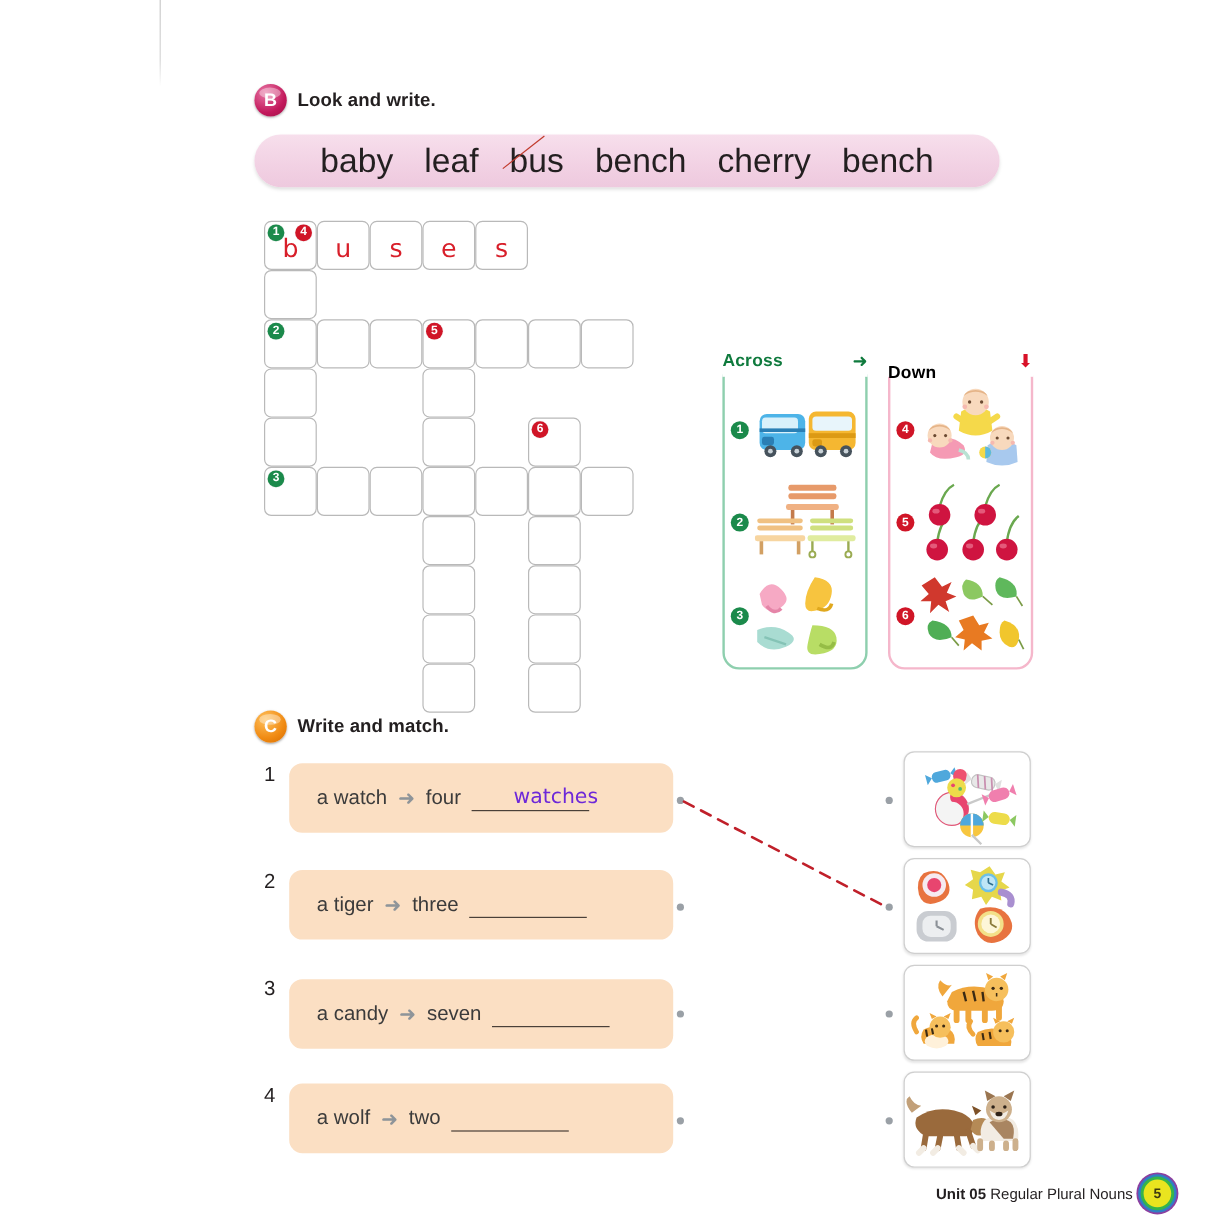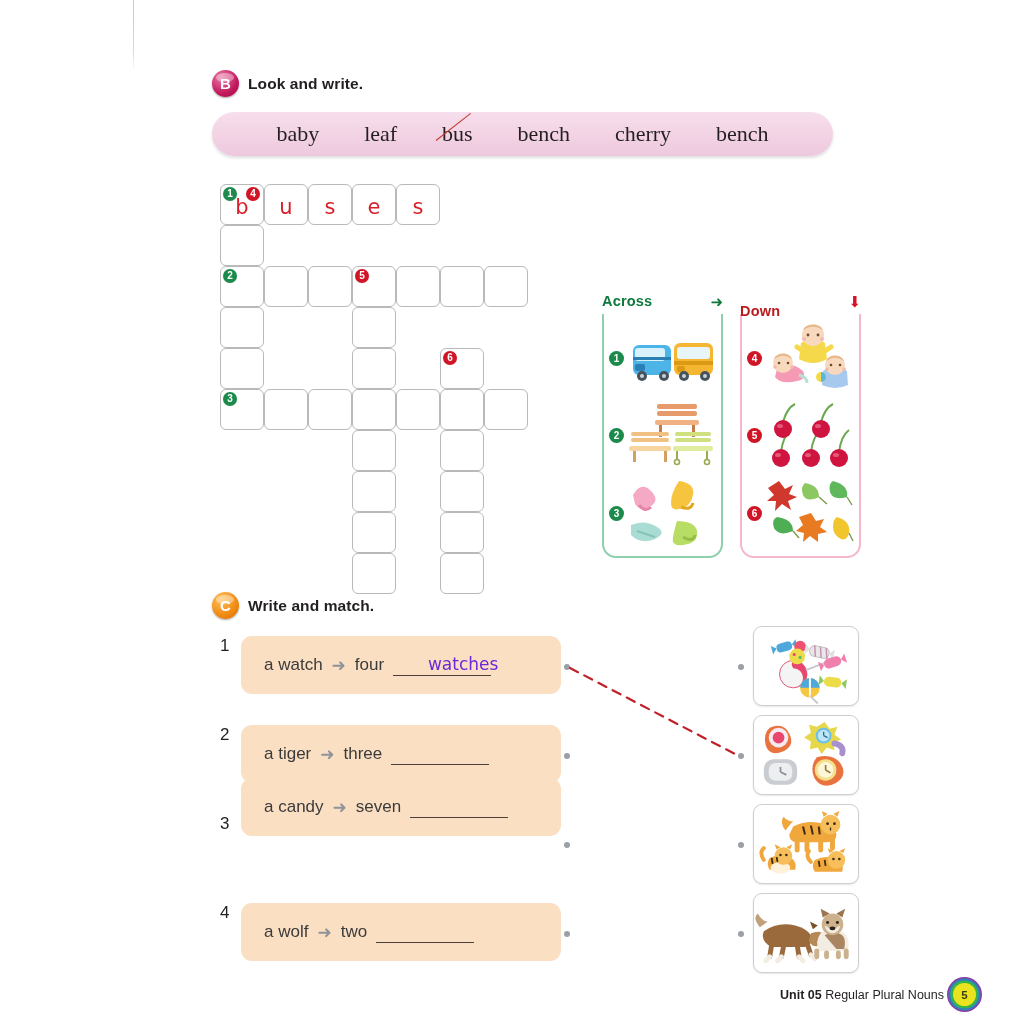--- a/index.html
+++ b/index.html
@@ -38,22 +38,22 @@
   
   .wordbank{
     position:absolute; left:212px; top:112px; width:621px; height:44px;
     background:linear-gradient(to bottom,#f7dfec 0%,#f2d2e4 55%,#eec9de 100%);
     border-radius:22px;
     box-shadow:0 2px 3px rgba(0,0,0,.13);
     display:flex; align-items:center; justify-content:space-around;
     padding:0 42px;
   }
   .wb-word{
-    font-family:Liberation Serif, serif;
-    font-size:22px; color:#231f20; position:relative; white-space:nowrap;
+    font-family:Liberation Sans, sans-serif;
+    font-size:28px; color:#231f20; position:relative; white-space:nowrap;
   }
   .wb-word.struck::after{
     content:""; position:absolute; left:-6px; top:50%; width:44px; height:0;
     border-top:1.6px solid #c0392b;
     transform:rotate(-38deg); transform-origin:left center;
     margin-top:6px;
   }
 
   
   #crossword{ position:absolute; left:220px; top:184px; width:315px; height:375px; }
@@ -85,21 +85,21 @@
   }
   .panel-across .panel-body{ border-color:#8ecfae; }
   .panel-down .panel-body{ border-color:#f5b7cb; }
   .clue-head{
     position:absolute; top:0; left:0; right:0; height:26px;
     display:flex; align-items:center; justify-content:space-between; gap:4px;
     background:#fff; z-index:3;
   }
   .clue-head-label{ font-size:14.5px; font-weight:bold; letter-spacing:.2px; }
   .panel-across .clue-head-label{ color:#0f7a3d; }
-  .panel-down .clue-head-label{ color:#b91c1c;margin-top:19px; }
+  .panel-down .clue-head-label{ color:#000000;margin-top:19px; }
   .clue-arrow{ font-size:15px; line-height:1; }
   .panel-across .clue-arrow{ color:#0f7a3d; }
   .panel-down .clue-arrow{ color:#d81128; }
   .clue-rows{ position:absolute; top:32px; left:0; right:0; bottom:6px;
     display:flex; flex-direction:column; justify-content:space-around; }
   .clue-row{ display:flex; align-items:center; gap:5px; padding-left:7px; height:76px; }
   .clue-num{
     width:15px; height:15px; border-radius:50%; color:#fff; font-size:10px;
     font-weight:bold; display:flex; align-items:center; justify-content:center; flex:0 0 auto;
   }
@@ -438,21 +438,21 @@
   <span class="ex-sing">a tiger</span>
   <span class="ex-arrow">➜</span>
   <span class="ex-count">three</span>
   <span class="ex-blank">
     <span class="ex-answer"></span>
   </span>
 </div>
 <div class="dot" style="left:564px; top:753px;"></div>
 
 <div class="ex-index" style="left:220px; top:814px;">3</div>
-<div class="ex-box" style="left:241px; top:778px;">
+<div class="ex-box" style="left:241px; top:816px;">
   <span class="ex-sing">a candy</span>
   <span class="ex-arrow">➜</span>
   <span class="ex-count">seven</span>
   <span class="ex-blank">
     <span class="ex-answer"></span>
   </span>
 </div>
 <div class="dot" style="left:564px; top:842px;"></div>
 
 <div class="ex-index" style="left:220px; top:903px;">4</div>

